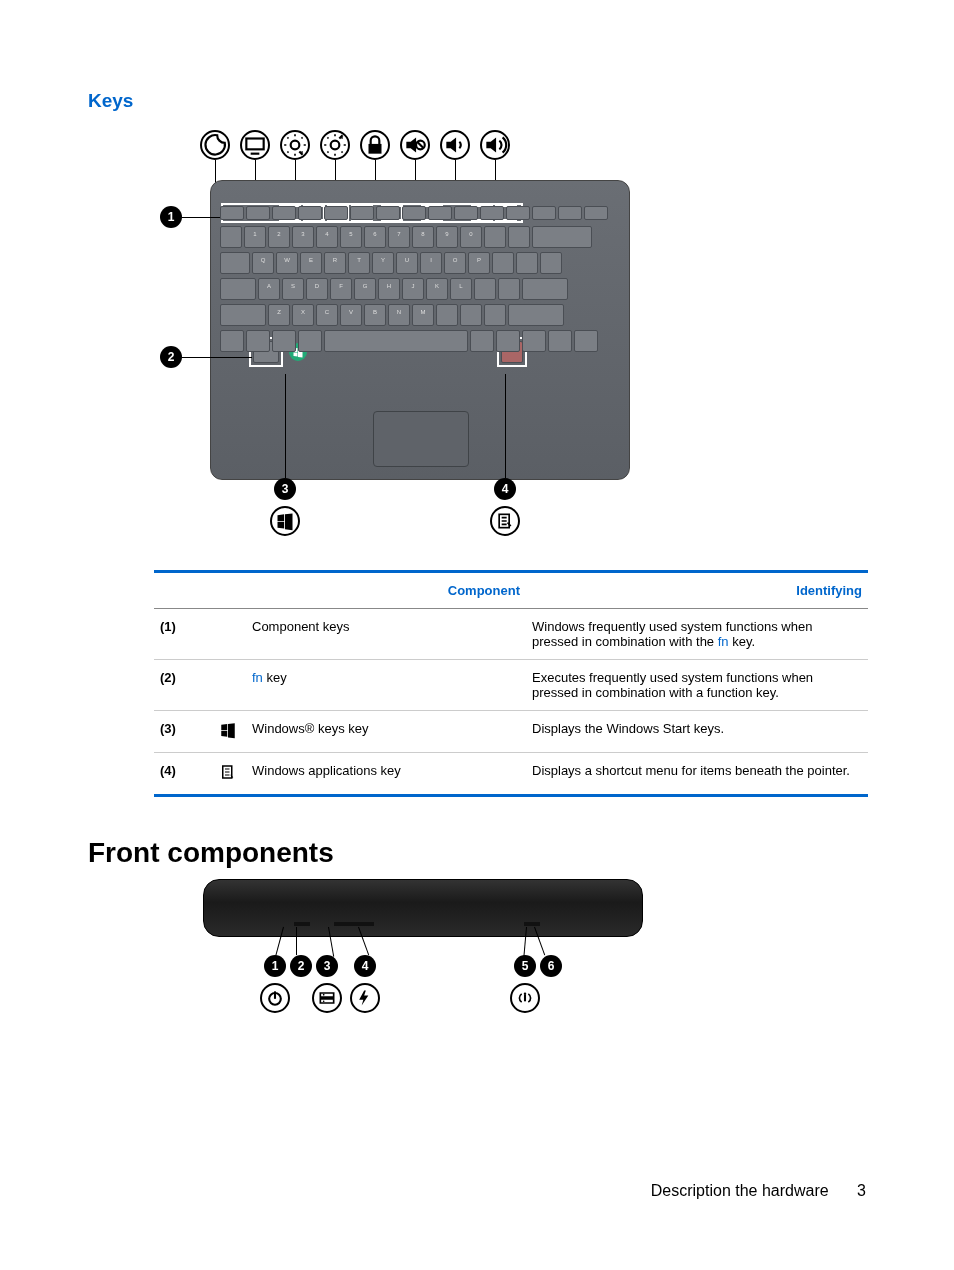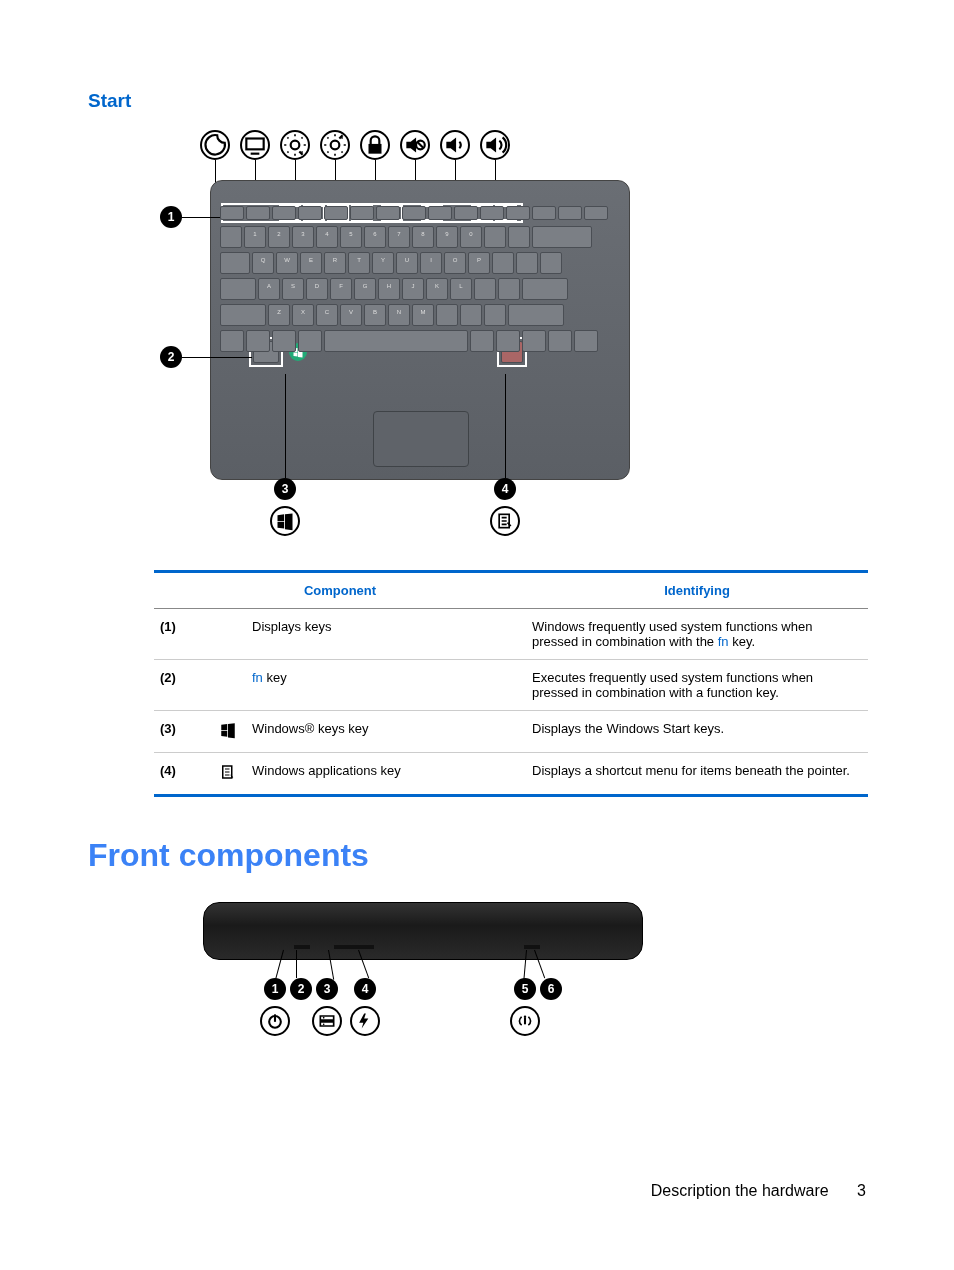--- a/index.html
+++ b/index.html
@@ -11,25 +11,24 @@
     position: relative;
     padding: 90px 88px 0 88px;
   }
   .h2 {
     color: #0066cc;
     font-size: 19px;
     font-weight: bold;
     margin-bottom: 18px;
   }
   .h1 {
-    color: #3b82f6;
-    font-size: 32px;
+    color: #000000;
+    font-size: 28px;
     font-weight: bold;
     margin-top: 40px;
-    margin-bottom: 18px;
   }
   .figure-keys {
     margin-left: 72px;
     width: 480px;
     margin-bottom: 30px;
   }
   .figure-front {
     margin-left: 100px;
     width: 470px;
     margin-bottom: 30px;
@@ -39,21 +38,21 @@
     width: 714px;
   }
   .tbl {
     width: 100%;
     border-collapse: collapse;
     border-top: 3px solid #0066cc;
     border-bottom: 3px solid #0066cc;
     font-size: 13px;
   }
   .tbl th {
-    text-align: center;
+    text-align: right;
     color: #0066cc;
     font-weight: bold;
     padding: 10px 6px;
     border-bottom: 1px solid #888;
   }
   .tbl td {
     padding: 10px 6px;
     border-bottom: 1px solid #ccc;
     vertical-align: top;
     color: #000;
@@ -146,21 +145,21 @@
     position: absolute;
     top: 42px;
     height: 4px;
     background: #111;
   }
   .icon-cell svg { width: 18px; height: 18px; }
 </style>
 </head>
 <body>
 
-<div class="h2">Start</div>
+<div class="h2">Keys</div>
 
 <div class="figure-keys">
   <div class="kbd-diagram">
 
     <div class="callout-icon" style="left:40px;top:0;">
         <svg viewBox="0 0 24 24">
           <path d="M14 3a9 9 0 1 0 7 7 7 7 0 0 1-7-7z" fill="none" stroke="#000" stroke-width="2"></path>
         </svg>
       </div>
     <div class="callout-icon" style="left:80px;top:0;">
@@ -370,21 +369,21 @@
     <thead>
       <tr>
         <th colspan="3">Component</th>
         <th>Identifying</th>
       </tr>
     </thead>
     <tbody>
       <tr>
         <td class="col-num">(1)</td>
         <td class="col-icon icon-cell"></td>
-        <td class="col-comp">Displays keys</td>
+        <td class="col-comp">Component keys</td>
         <td class="col-desc">
           <span>Windows frequently used system functions when pressed in combination with the </span><span class="link">fn</span><span> key.</span>
         </td>
       </tr>
       <tr>
         <td class="col-num">(2)</td>
         <td class="col-icon icon-cell"></td>
         <td class="col-comp">
           <span class="link">fn</span><span> key</span>
         </td>

